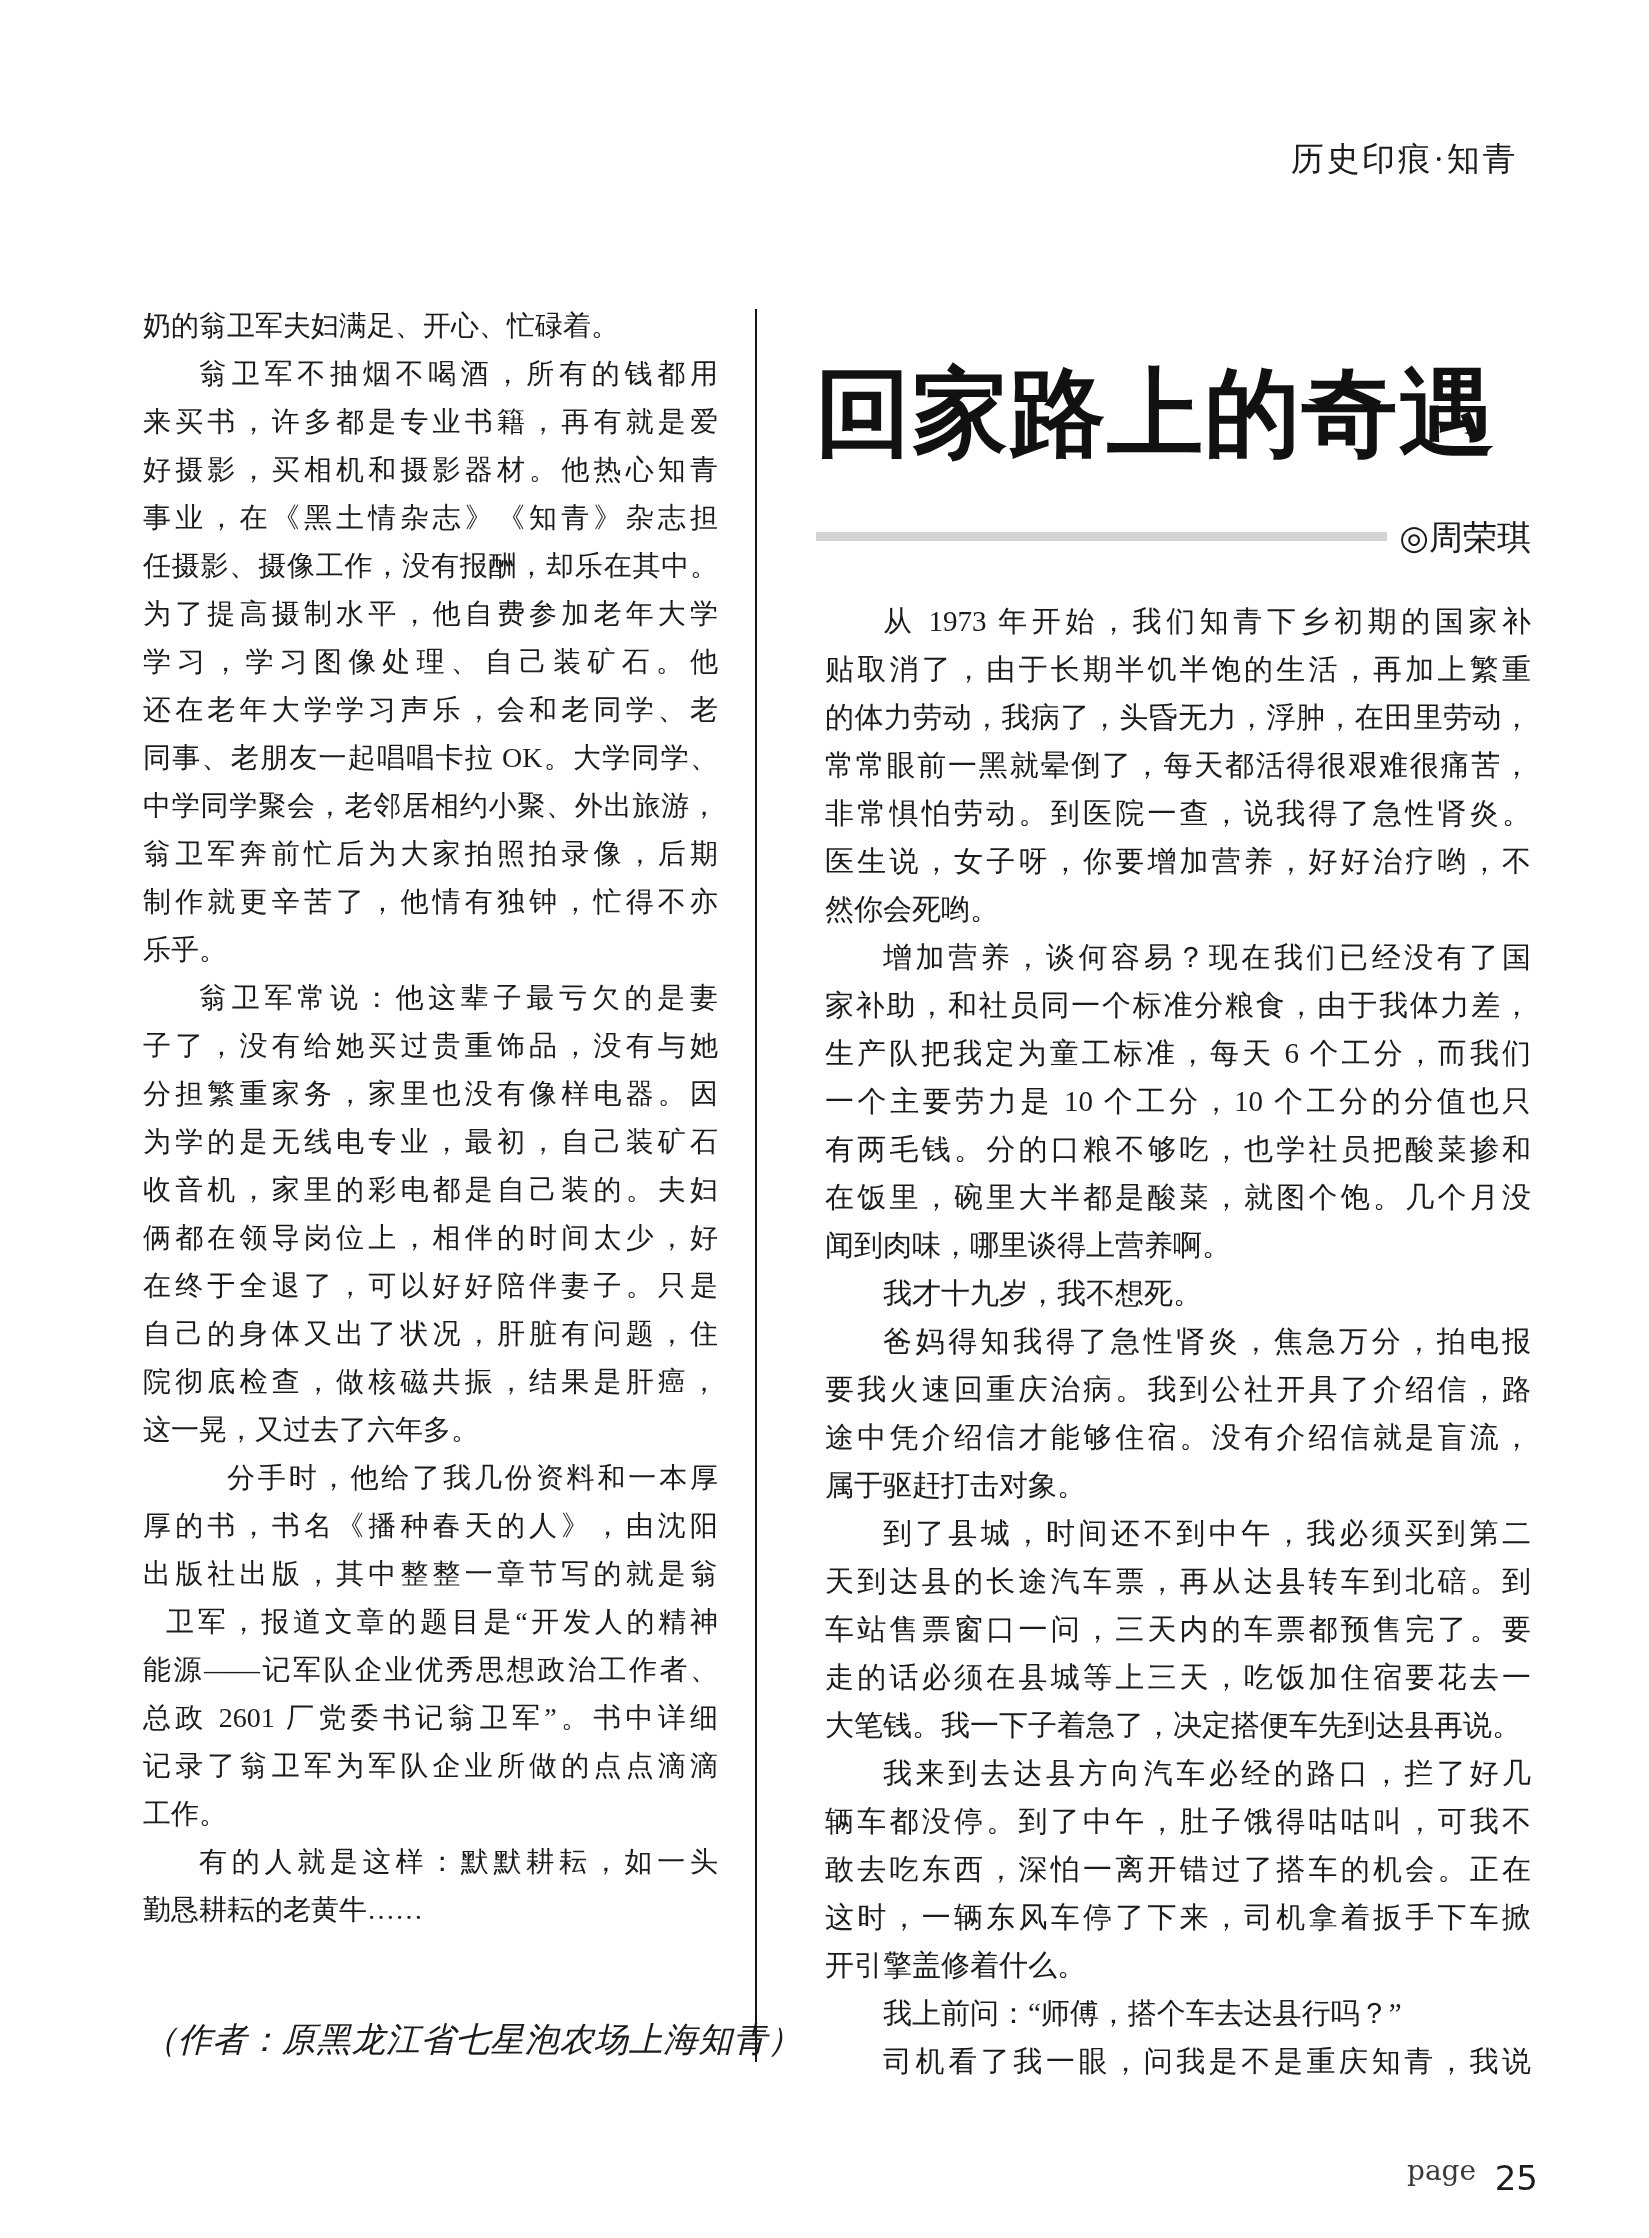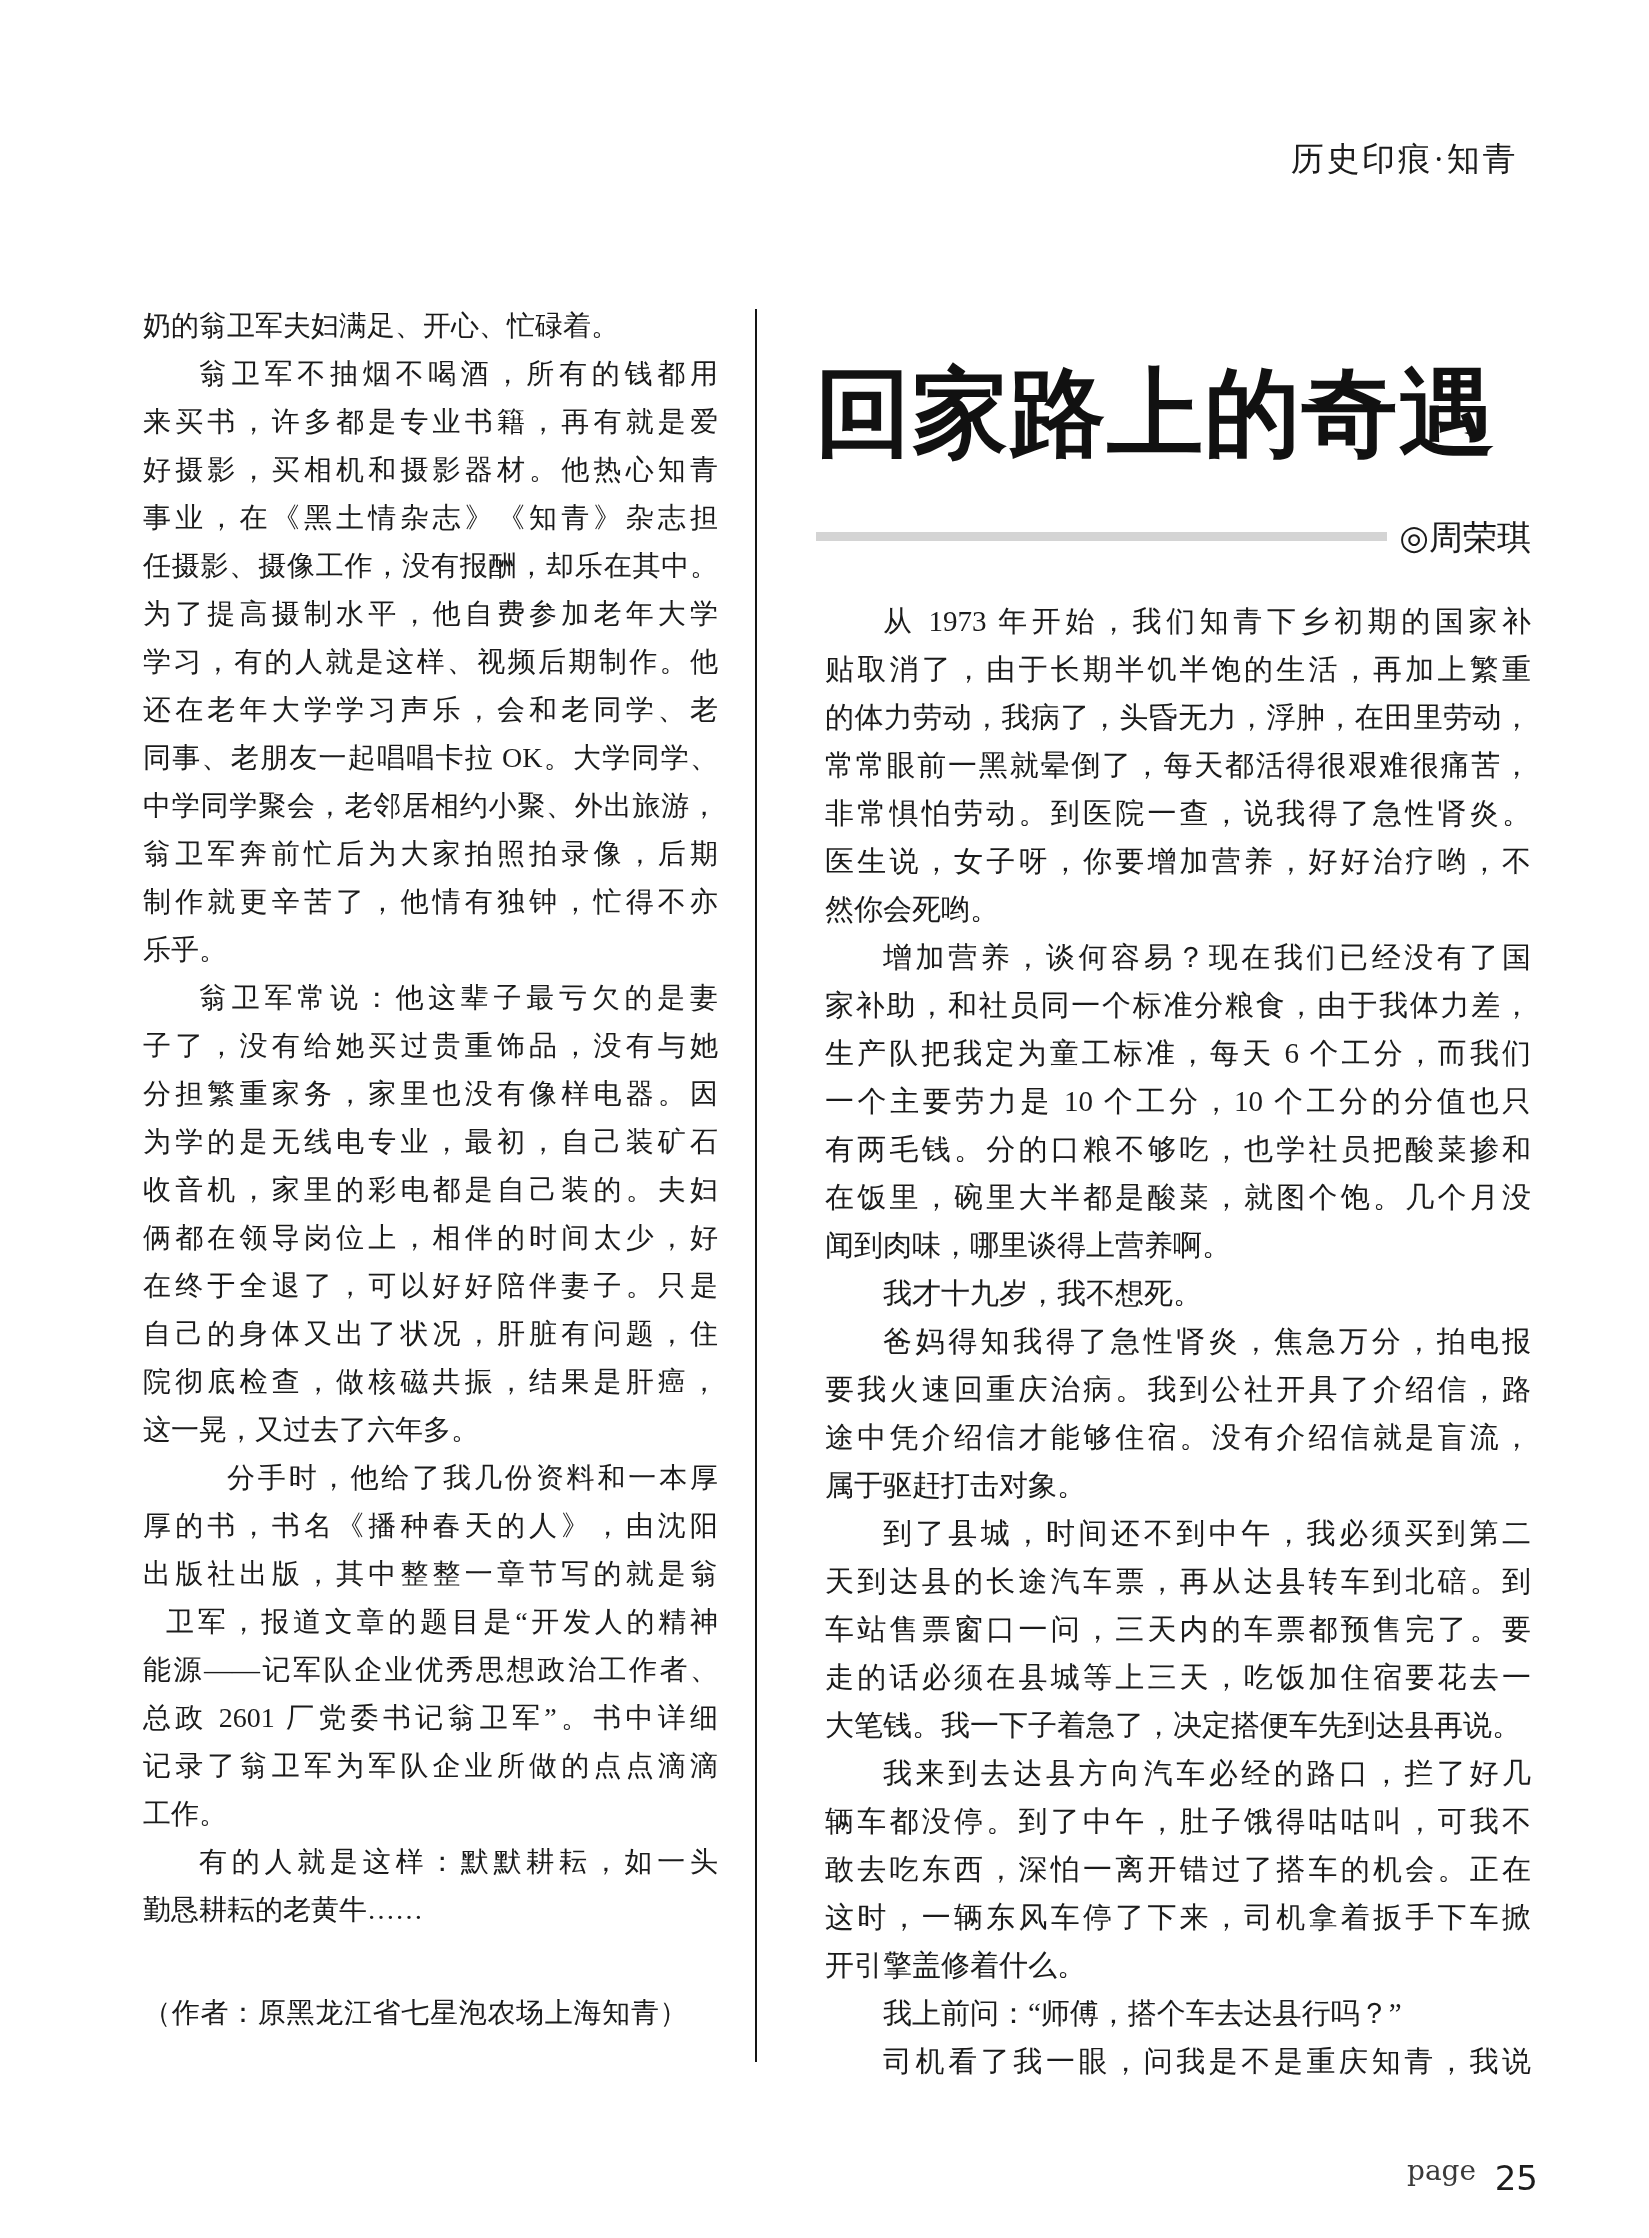--- a/index.html
+++ b/index.html
@@ -25,22 +25,22 @@
   .right-column-lines {
     position:absolute; left:825px; top:597px; width:706px;
     font-size:29px; line-height:48px;
   }
   .bodyline {
     height:48px; overflow:hidden;
     text-align:justify; text-align-last:justify;
   }
   .bodyline.end { text-align-last:auto; }
   .author-note {
-    margin-top:55px; height:48px;
-    font-size:28px; letter-spacing:0.7px; white-space:nowrap;
+    margin-top:82px; height:48px;
+    font-size:34px; letter-spacing:0.7px; white-space:nowrap;font-style:italic;
   }
   .article-title {
     position:absolute; left:815px; top:364px; width:706px;
     font-size:96px; line-height:99px; font-weight:900;
     letter-spacing:1.3px; white-space:nowrap; color:#111111;
   }
   .title-bar {
     position:absolute; left:816px; top:532px;
     width:571px; height:9.2px; background:#d4d4d4;
   }
@@ -71,21 +71,21 @@
 
 <div class="left-column">
   <div id="left-lines">
       <div class="bodyline end" style="text-indent: 0em;">奶的翁卫军夫妇满足、开心、忙碌着。</div>
       <div class="bodyline" style="text-indent: 2em;">翁卫军不抽烟不喝酒，所有的钱都用</div>
       <div class="bodyline" style="text-indent: 0em;">来买书，许多都是专业书籍，再有就是爱</div>
       <div class="bodyline" style="text-indent: 0em;">好摄影，买相机和摄影器材。他热心知青</div>
       <div class="bodyline" style="text-indent: 0em;">事业，在《黑土情杂志》《知青》杂志担</div>
       <div class="bodyline" style="text-indent: 0em;">任摄影、摄像工作，没有报酬，却乐在其中。</div>
       <div class="bodyline" style="text-indent: 0em;">为了提高摄制水平，他自费参加老年大学</div>
-      <div class="bodyline" style="text-indent: 0em;">学习，有的人就是这样、视频后期制作。他</div>
+      <div class="bodyline" style="text-indent: 0em;">学习，学习图像处理、自己装矿石。他</div>
       <div class="bodyline" style="text-indent: 0em;">还在老年大学学习声乐，会和老同学、老</div>
       <div class="bodyline" style="text-indent: 0em;">同事、老朋友一起唱唱卡拉 OK。大学同学、</div>
       <div class="bodyline" style="text-indent: 0em;">中学同学聚会，老邻居相约小聚、外出旅游，</div>
       <div class="bodyline" style="text-indent: 0em;">翁卫军奔前忙后为大家拍照拍录像，后期</div>
       <div class="bodyline" style="text-indent: 0em;">制作就更辛苦了，他情有独钟，忙得不亦</div>
       <div class="bodyline end" style="text-indent: 0em;">乐乎。</div>
       <div class="bodyline" style="text-indent: 2em;">翁卫军常说：他这辈子最亏欠的是妻</div>
       <div class="bodyline" style="text-indent: 0em;">子了，没有给她买过贵重饰品，没有与她</div>
       <div class="bodyline" style="text-indent: 0em;">分担繁重家务，家里也没有像样电器。因</div>
       <div class="bodyline" style="text-indent: 0em;">为学的是无线电专业，最初，自己装矿石</div>

